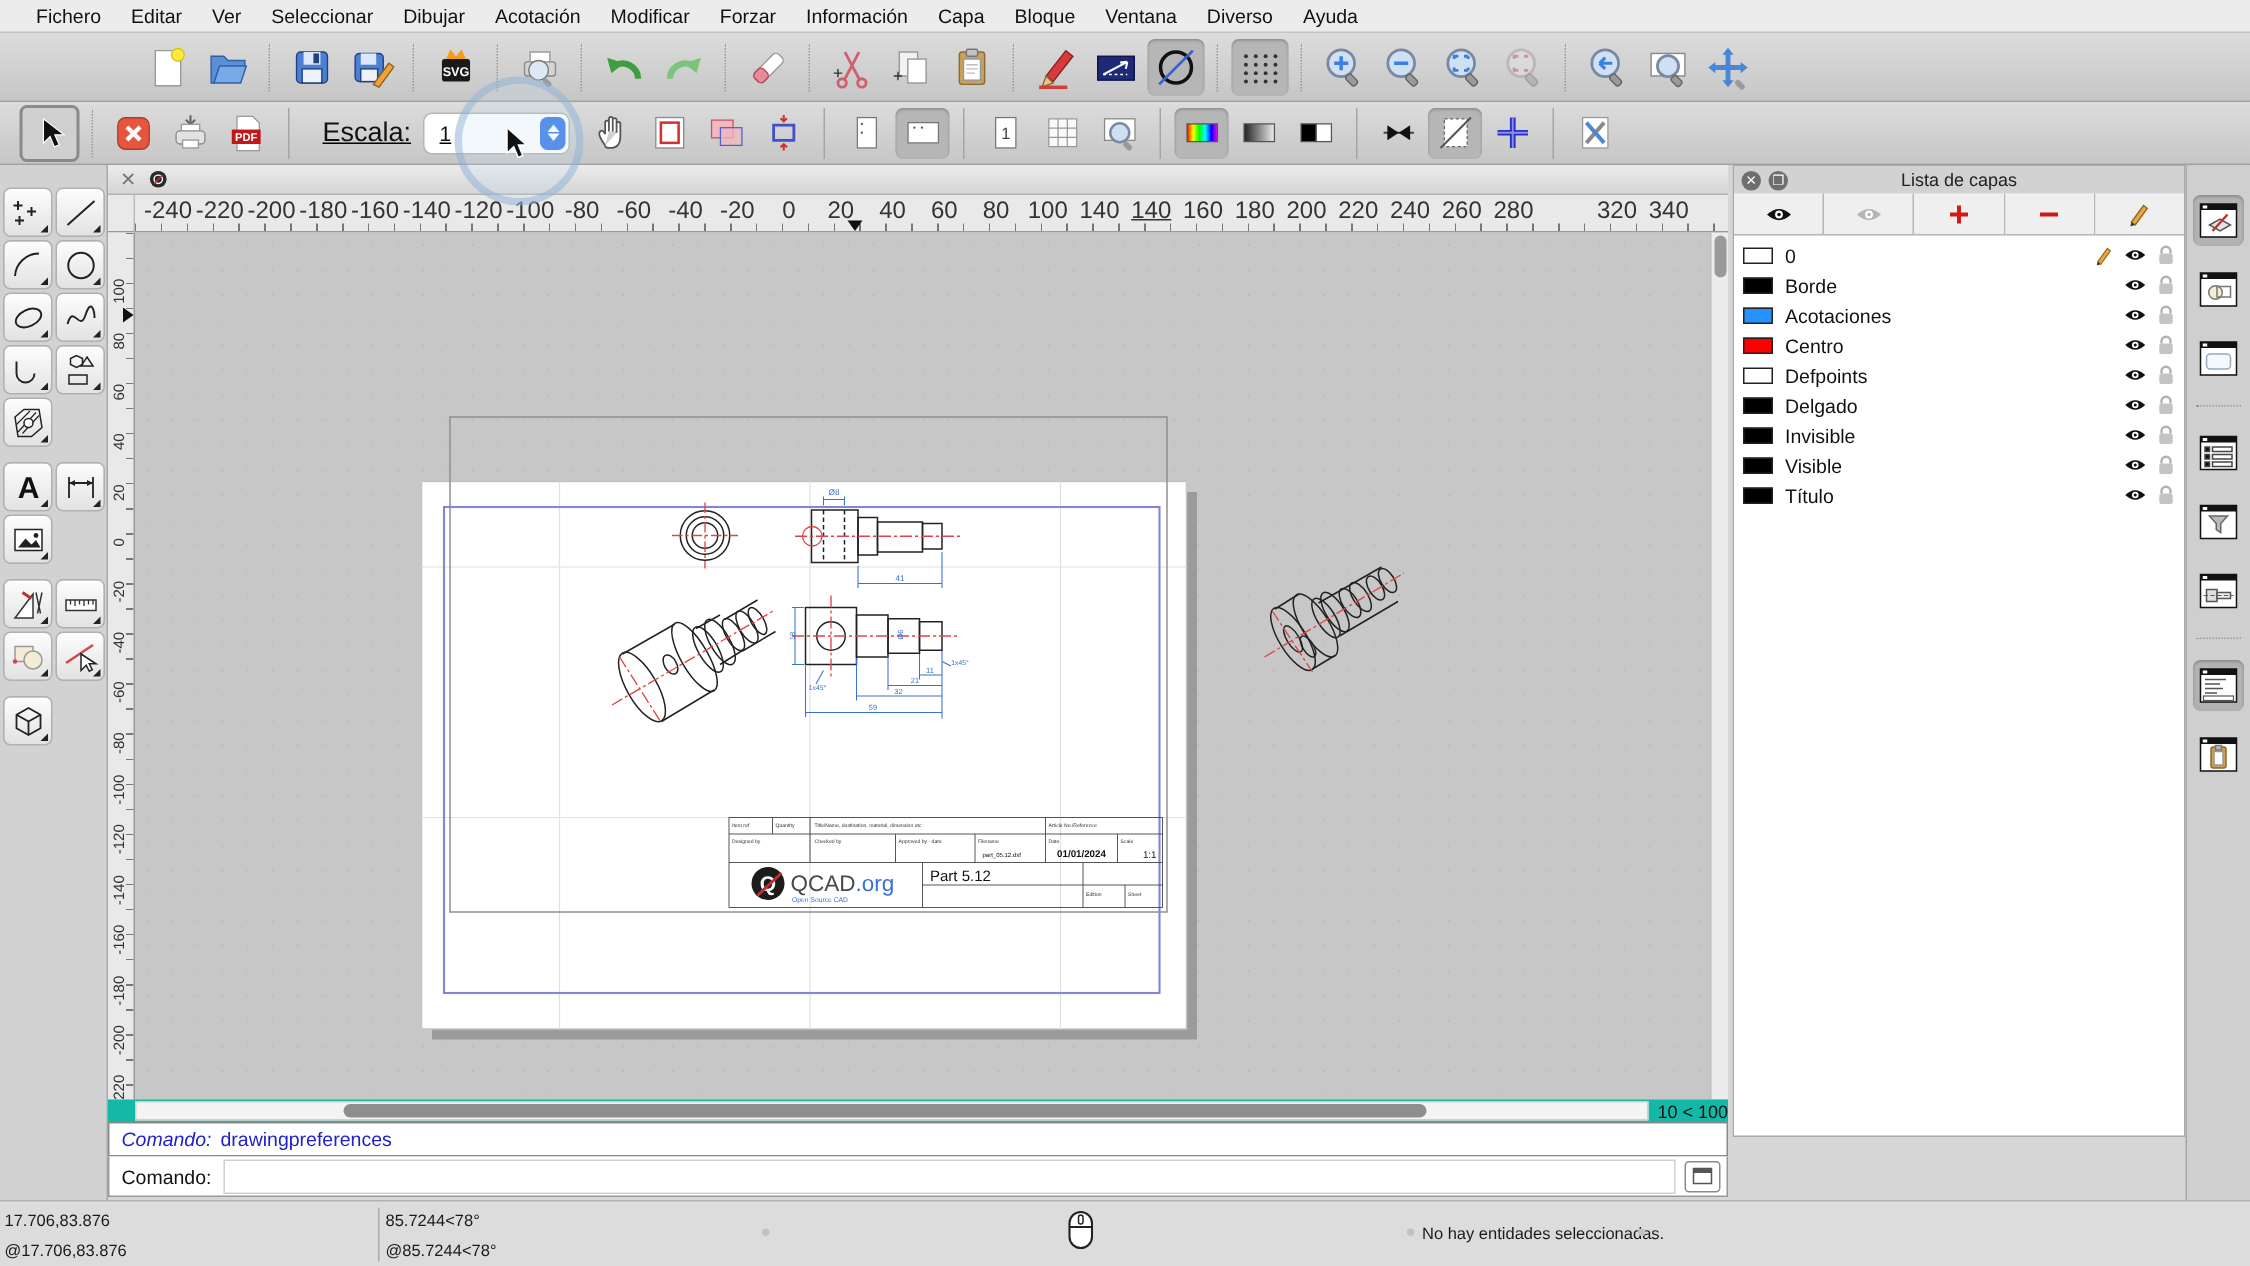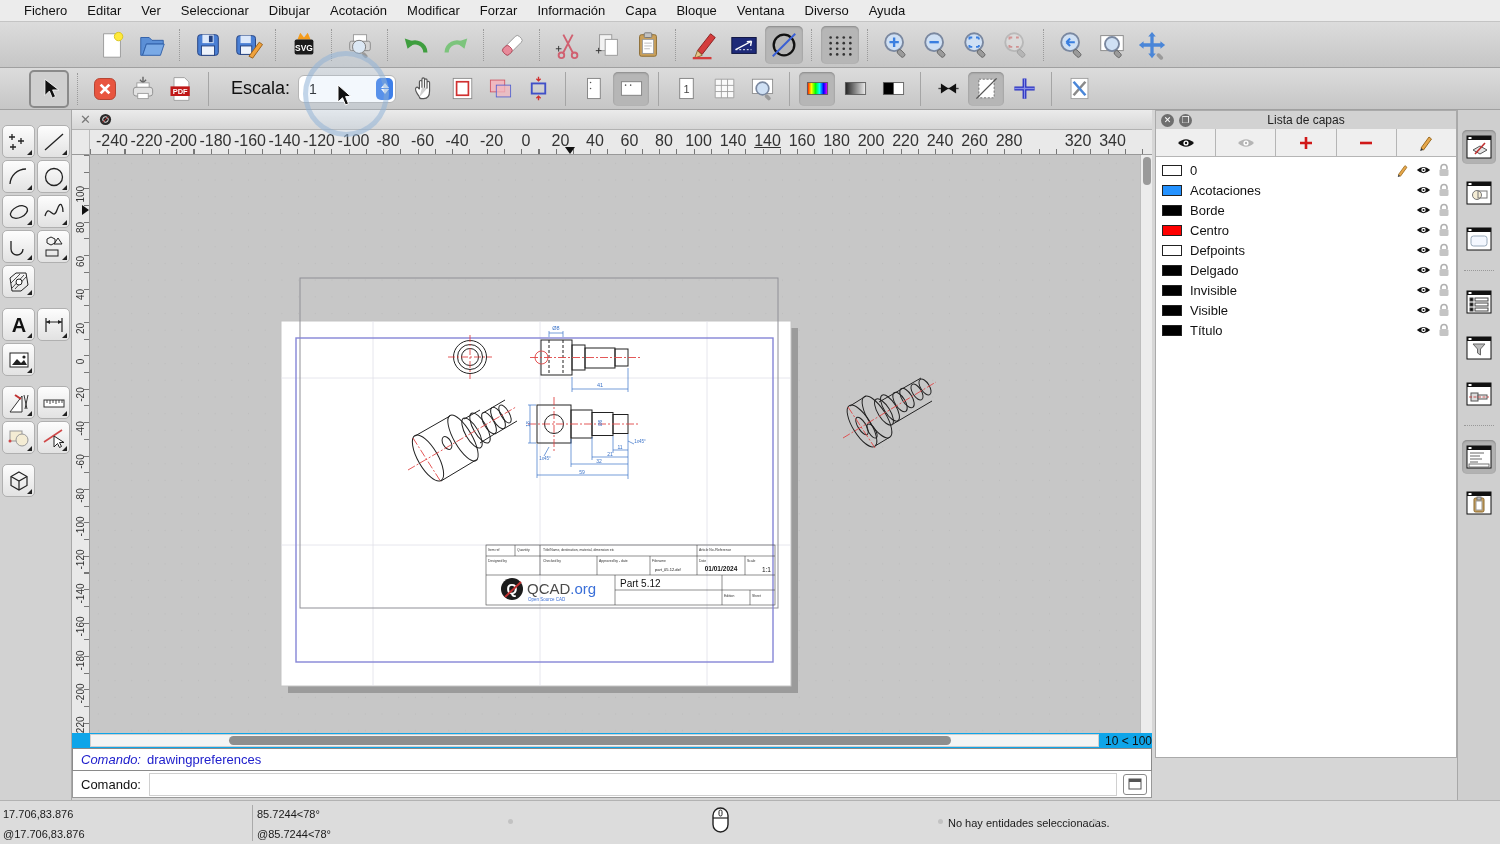--- a/index.html
+++ b/index.html
@@ -6,21 +6,21 @@
   .app{position:relative;width:1500px;height:844px;background:#d6d6d6;
        font-family:"Liberation Sans",sans-serif;overflow:hidden;user-select:none;}
   
   .menubar{position:absolute;left:0;top:0;width:100%;height:22px;background:#ececec;
     border-bottom:1px solid #c4c4c4;display:flex;align-items:center;padding-left:14px;box-sizing:border-box;}
   .menu-item{font-size:13px;color:#111;padding:0 10px;line-height:22px;}
   
   .tb{position:absolute;left:0;width:100%;display:flex;align-items:center;box-sizing:border-box;
       background:linear-gradient(#dcdcdc,#c6c6c6);border-bottom:1px solid #a0a0a0;}
   .tb1{top:22px;height:46px;padding-left:92px;}
-  .tb2{top:68px;height:42px;padding-left:28px;}
+  .tb2{top:68px;height:42px;padding-left:12px;text-decoration:underline;}
   .tbtn{width:38px;height:38px;display:flex;align-items:center;justify-content:center;border-radius:5px;margin:0 1px;flex:0 0 auto;}
   .tb2 .tbtn{width:36px;height:34px;}
   .tbtn.pressed{background:#b6b6b6;box-shadow:inset 0 1px 2px rgba(0,0,0,.25);}
   .tbtn.disabled{opacity:.45;}
   .tbtn.framed{border:2px solid #8a8a8a;background:#cfcfcf;}
   .sep{width:1px;height:32px;border-left:1px dotted #9a9a9a;margin:0 7px;flex:0 0 auto;}
   .sepsolid{width:1px;height:34px;background:#a5a5a5;margin:0 8px;flex:0 0 auto;}
   .scale-label{font-size:18px;color:#111;margin:0 8px 0 14px;}
   .scale-combo{width:96px;height:26px;background:#fff;border:1px solid #b5b5b5;border-radius:6px;
      display:flex;align-items:center;position:relative;}
@@ -59,21 +59,21 @@
   .vruler{position:absolute;left:72px;top:155px;width:18px;height:578px;background:#e9e9e9;
      border-right:1px solid #999;box-sizing:border-box;overflow:hidden;}
   .vruler .ticks{position:absolute;top:0;bottom:0;right:0;width:5px;
      background:repeating-linear-gradient(180deg,#777 0 1px,transparent 1px 16.7px);}
   .vlab{position:absolute;left:0;width:16px;text-align:center;font-size:10px;color:#333;transform:rotate(-90deg);}
   .vmark{position:absolute;left:10px;border-top:5px solid transparent;border-bottom:5px solid transparent;border-left:7px solid #111;}
   .canvas{position:absolute;left:90px;top:155px;width:1062px;height:578px;
      background:radial-gradient(circle,#bcbcbc .8px,transparent 1px) 0 0/16.7px 16.7px,#c7c7c7;overflow:hidden;}
   .vscroll{position:absolute;right:0;top:0;width:12px;height:100%;background:#ececec;border-left:1px solid #bdbdbd;box-sizing:border-box;}
   .vthumb{position:absolute;left:2px;top:2px;width:8px;height:28px;background:#9a9a9a;border-radius:4px;}
-  .scrollrow{position:absolute;left:72px;top:733px;width:1080px;height:15px;background:#0ea5e9;display:flex;align-items:center;}
+  .scrollrow{position:absolute;left:72px;top:733px;width:1080px;height:15px;background:#14b8a6;display:flex;align-items:center;}
   .hscroll-track{margin-left:18px;width:1013px;height:13px;background:#f4f4f4;border:1px solid #cfcfcf;position:relative;box-sizing:border-box;}
   .hscroll-thumb{position:absolute;left:138px;top:1px;width:722px;height:9px;background:#8e8e8e;border-radius:5px;}
   .gridinfo{font-size:12px;color:#111;margin-left:6px;white-space:nowrap;}
   .cmd-history{position:absolute;left:72px;top:748px;width:1080px;height:23px;background:#fff;
      border:1px solid #8a8a8a;box-sizing:border-box;font-size:13px;display:flex;align-items:center;padding-left:8px;}
   .cmd-history .lab{color:#2020cc;font-style:italic;margin-right:6px;}
   .cmd-history .val{color:#2020cc;}
   .cmd-input{position:absolute;left:72px;top:771px;width:1080px;height:27px;background:#fff;
      border:1px solid #999;border-top:none;box-sizing:border-box;display:flex;align-items:center;padding:0 4px 0 8px;}
   .cmd-input .lab{font-size:13px;color:#111;margin-right:8px;}
@@ -883,35 +883,35 @@
             <path d="M1 6Q9 -1.5 17 6Q9 13.5 1 6Z" fill="#111"></path>
             <circle cx="9" cy="6" r="2.6" fill="#fff"></circle>
             <circle cx="9" cy="6" r="1.2" fill="#111"></circle>
           </svg>
           <svg width="12" height="14" viewBox="0 0 12 14">
             <path d="M3 6V4.5a3 3 0 0 1 6 0V6" fill="none" stroke="#b0b0b0" stroke-width="1.6"></path>
             <rect x="1.5" y="6" width="9" height="7" rx="1.5" fill="#c4c4c4"></rect>
           </svg>
         </div>
         <div class="lrow">
-          <span class="lsw" style="background: rgb(36, 146, 255);"></span>
-          <span class="lname">Acotaciones</span>
+          <span class="lsw" style="background: rgb(0, 0, 0);"></span>
+          <span class="lname">Borde</span>
           <svg width="15" height="10" viewBox="0 0 18 12">
             <path d="M1 6Q9 -1.5 17 6Q9 13.5 1 6Z" fill="#111"></path>
             <circle cx="9" cy="6" r="2.6" fill="#fff"></circle>
             <circle cx="9" cy="6" r="1.2" fill="#111"></circle>
           </svg>
           <svg width="12" height="14" viewBox="0 0 12 14">
             <path d="M3 6V4.5a3 3 0 0 1 6 0V6" fill="none" stroke="#b0b0b0" stroke-width="1.6"></path>
             <rect x="1.5" y="6" width="9" height="7" rx="1.5" fill="#c4c4c4"></rect>
           </svg>
         </div>
         <div class="lrow">
-          <span class="lsw" style="background: rgb(0, 0, 0);"></span>
-          <span class="lname">Borde</span>
+          <span class="lsw" style="background: rgb(36, 146, 255);"></span>
+          <span class="lname">Acotaciones</span>
           <svg width="15" height="10" viewBox="0 0 18 12">
             <path d="M1 6Q9 -1.5 17 6Q9 13.5 1 6Z" fill="#111"></path>
             <circle cx="9" cy="6" r="2.6" fill="#fff"></circle>
             <circle cx="9" cy="6" r="1.2" fill="#111"></circle>
           </svg>
           <svg width="12" height="14" viewBox="0 0 12 14">
             <path d="M3 6V4.5a3 3 0 0 1 6 0V6" fill="none" stroke="#b0b0b0" stroke-width="1.6"></path>
             <rect x="1.5" y="6" width="9" height="7" rx="1.5" fill="#c4c4c4"></rect>
           </svg>
         </div>

